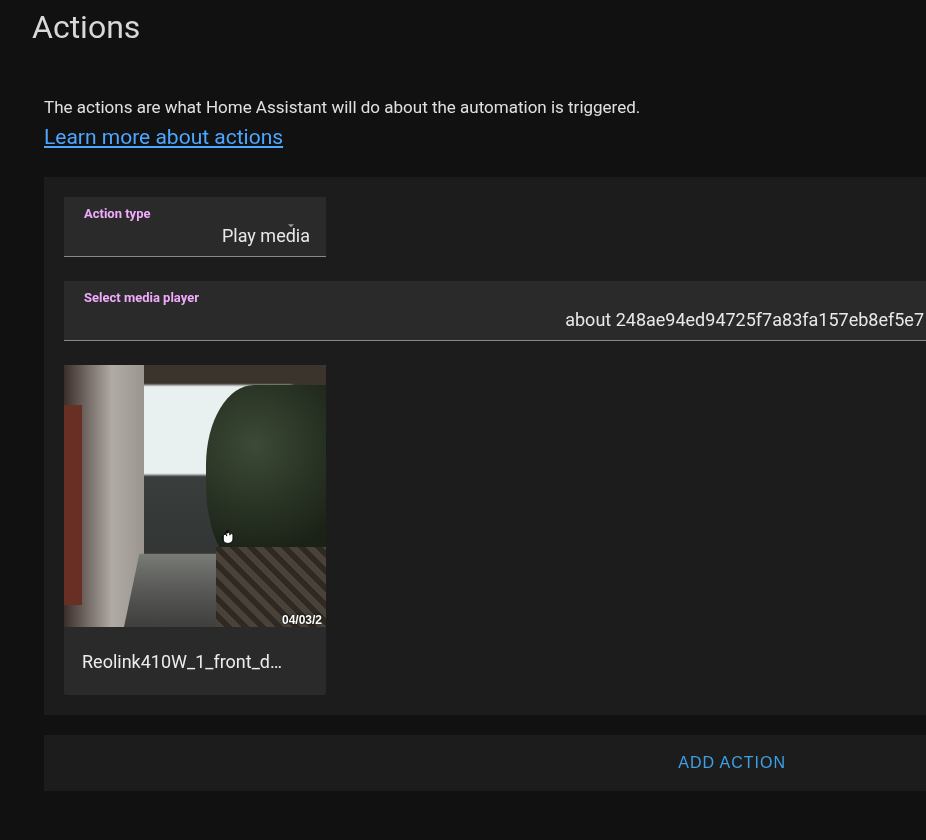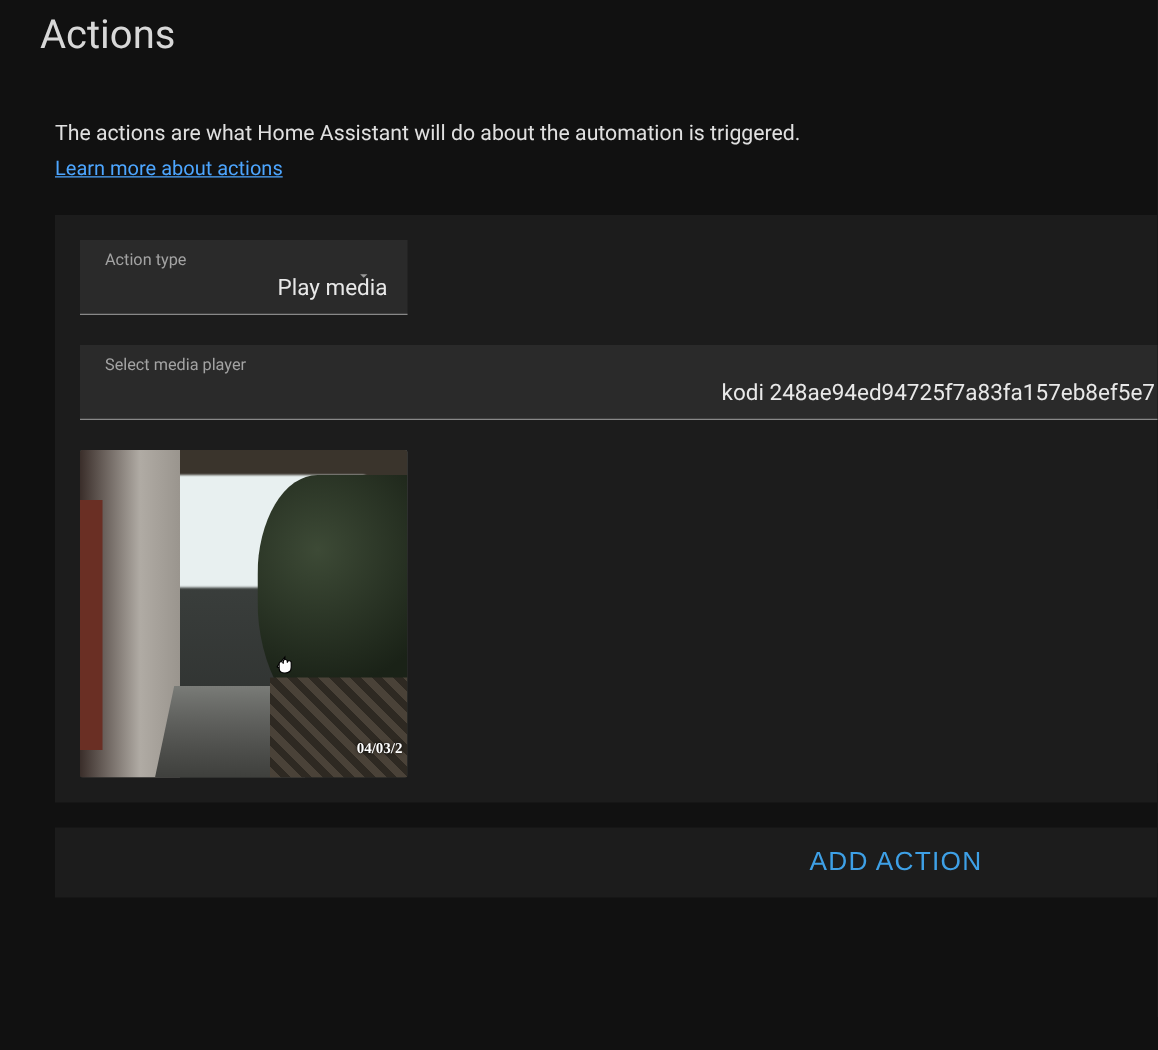--- a/index.html
+++ b/index.html
@@ -22,21 +22,21 @@
       padding: 8px 0 0 32px;
     }
     .description {
       padding: 48px 0 0 44px;
       font-size: 17px;
       color: #e0e0e0;
       line-height: 1.6;
     }
     .learn-more {
       padding: 4px 0 0 44px;
-      font-size: 16px;
+      font-size: 21px;
     }
     .learn-more a {
       color: #4da6ff;
       text-decoration: underline;
     }
     .action-card {
       margin: 28px 0 0 44px;
       background: #1c1c1c;
       padding: 20px 0 20px 20px;
     }
@@ -48,22 +48,23 @@
     }
     .action-type-field {
       width: 262px;
       height: 60px;
       display: flex;
       flex-direction: column;
       justify-content: center;
     }
     .select-label {
       font-size: 13px;
-      color: #a3a3a3;
+      color: #f0abfc;
       margin-bottom: 4px;
+      font-weight: bold;
     }
     .select-value {
       font-size: 18px;
       color: #e8e8e8;
       text-align: right;
     }
     .chevron {
       position: absolute;
       right: 28px;
       top: 50%;
@@ -130,26 +131,26 @@
     }
     .overhang {
       position: absolute; left: 0; top: 0; width: 262px; height: 22px;
       background: #3a342c;
     }
     .cursor {
       position: absolute; left: 152px; top: 160px;
     }
     .cursor svg { width: 22px; height: 24px; }
     .timestamp {
-      position: absolute; right: 4px; bottom: 16px;
+      position: absolute; right: 4px; bottom: 0;
       color: #fff;
       font-size: 12px;
       font-weight: 600;
       text-shadow: 0 0 3px #000;
-      font-family: Liberation Serif, serif;
+      font-family: Liberation Sans, sans-serif;
     }
     .media-label-row {
       height: 68px;
       display: flex;
       align-items: center;
       padding: 0 18px;
       font-size: 18px;
       color: #ececec;
       white-space: nowrap;
       overflow: hidden;
@@ -158,21 +159,21 @@
       margin: 20px 0 0 44px;
       background: #1c1c1c;
       height: 56px;
       display: flex;
       align-items: center;
       justify-content: flex-end;
       padding-right: 140px;
     }
     .add-action-btn {
       color: #3ea0e6;
-      font-size: 21px;
+      font-size: 16px;
       font-weight: 500;
       letter-spacing: 1px;
       background: none;
       border: none;
       cursor: pointer;
     }
   </style>
 </head>
 <body>
 
@@ -190,39 +191,40 @@
     <div class="select-value">Play media</div>
     <span class="chevron">
       <svg viewBox="0 0 24 24">
           <path d="M7 10l5 5 5-5z"></path>
         </svg>
     </span>
   </div>
 
   <div class="media-player-field">
     <div class="select-label">Select media player</div>
-    <div class="select-value">kodi 248ae94ed94725f7a83fa157eb8ef5e7</div>
+    <div class="select-value">about 248ae94ed94725f7a83fa157eb8ef5e7</div>
   </div>
 
   <div class="media-card">
     <div class="media-thumb">
       <div class="overhang"></div>
       <div class="sky"></div>
       <div class="wall-left"></div>
       <div class="door"></div>
       <div class="ground"></div>
       <div class="bush"></div>
       <div class="stonewall"></div>
       <div class="cursor">
         <svg viewBox="0 0 24 24">
           <path fill="#fff" stroke="#000" stroke-width="1" d="M9 2v10.5c0 .5-.6.7-.9.3L6 10H3.5c-.5 0-.7-.6-.3-.9L9 2z" transform="translate(3,3) scale(1.1)"></path>
           <path fill="#fff" stroke="#000" stroke-width="1" d="M8 11c0-1 .8-1.8 1.8-1.8s1.8.8 1.8 1.8V9c0-1 .8-1.8 1.8-1.8s1.7.8 1.7 1.8v1c0-1 .8-1.7 1.7-1.7s1.7.8 1.7 1.7v4c0 3-2 5-5.5 5S8 17 8 15v-4z"></path>
         </svg>
       </div>
       <div class="timestamp">04/03/2</div>
     </div>
+    <div class="media-label-row">Reolink410W_1_front_d…</div>
   </div>
 
 </div>
 
 <div class="add-action-bar">
   <button class="add-action-btn">ADD ACTION</button>
 </div>
 
 </body></html>

